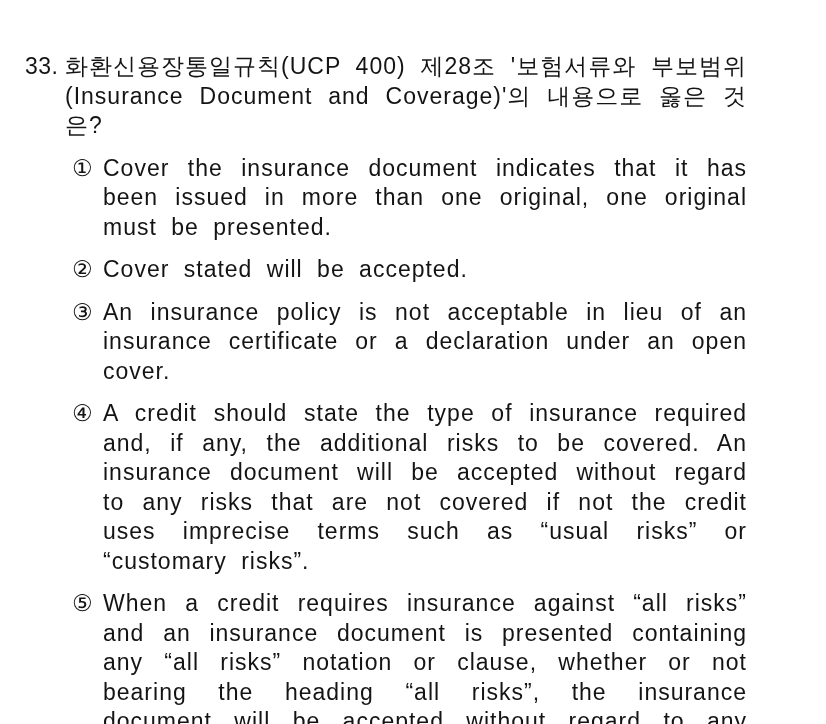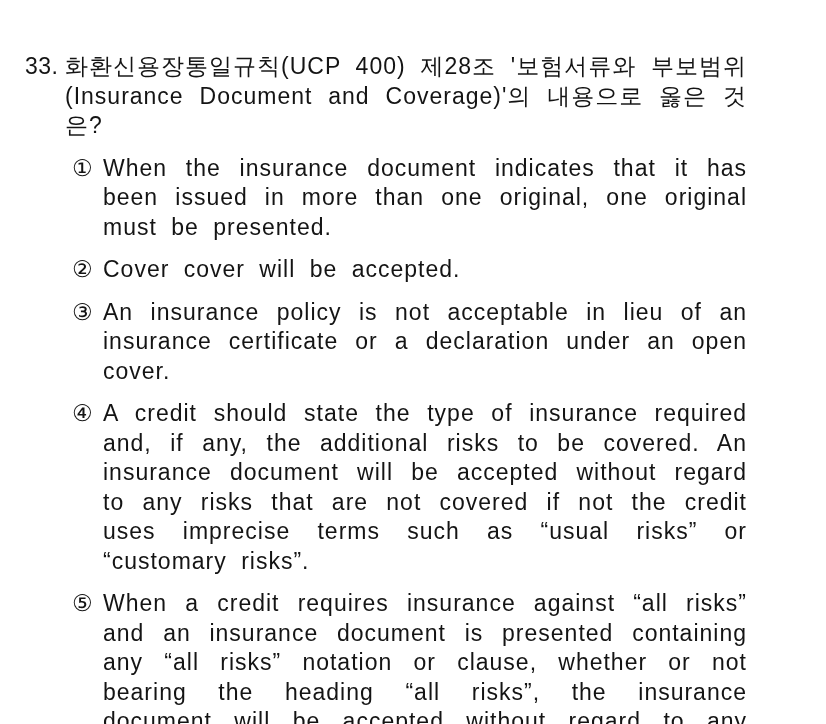--- a/index.html
+++ b/index.html
@@ -66,26 +66,26 @@
 
     <div class="question-header">
       <span class="q-num">33.</span>
       <div class="q-text">화환신용장통일규칙(UCP 400) 제28조 '보험서류와 부보범위(Insurance Document and Coverage)'의 내용으로 옳은 것은?</div>
     </div>
 
     <div class="options">
 
       <div class="option">
         <span class="opt-marker">①</span>
-        <div class="opt-text">When the insurance document indicates that it has been issued in more than one original, one original must be presented.</div>
+        <div class="opt-text">Cover the insurance document indicates that it has been issued in more than one original, one original must be presented.</div>
       </div>
 
       <div class="option">
         <span class="opt-marker">②</span>
-        <div class="opt-text">Cover cover will be accepted.</div>
+        <div class="opt-text">Cover stated will be accepted.</div>
       </div>
 
       <div class="option">
         <span class="opt-marker">③</span>
         <div class="opt-text">An insurance policy is not acceptable in lieu of an insurance certificate or a declaration under an open cover.</div>
       </div>
 
       <div class="option">
         <span class="opt-marker">④</span>
         <div class="opt-text">A credit should state the type of insurance required and, if any, the additional risks to be covered. An insurance document will be accepted without regard to any risks that are not covered if not the credit uses imprecise terms such as “usual risks” or “customary risks”.</div>

